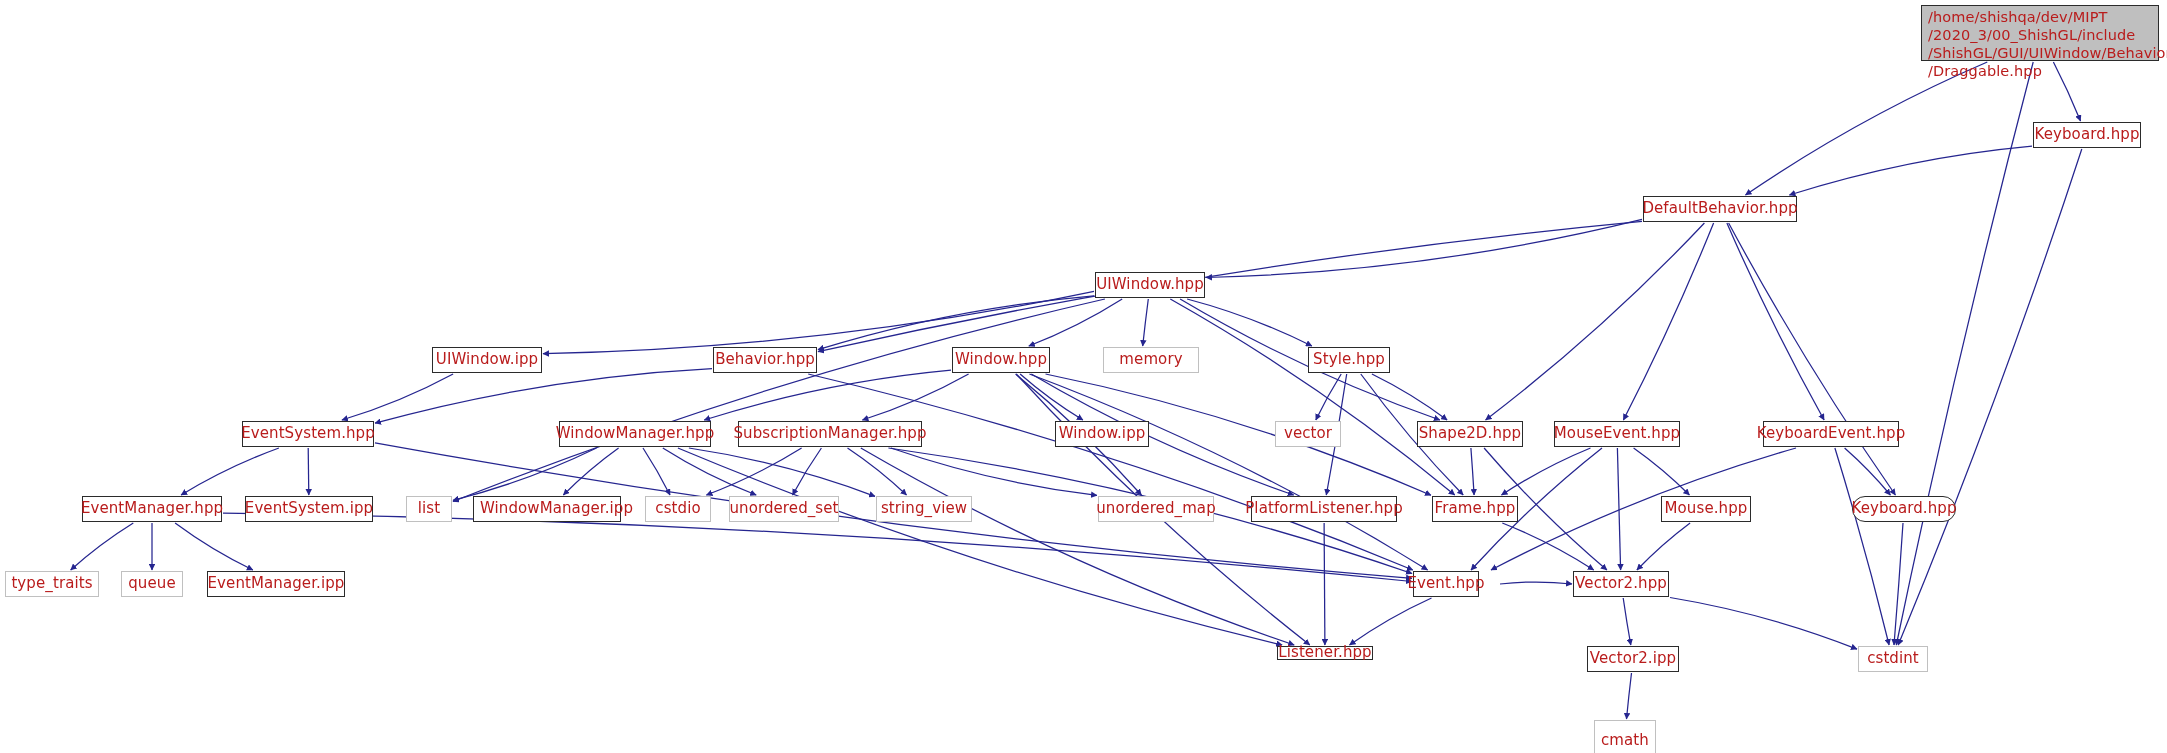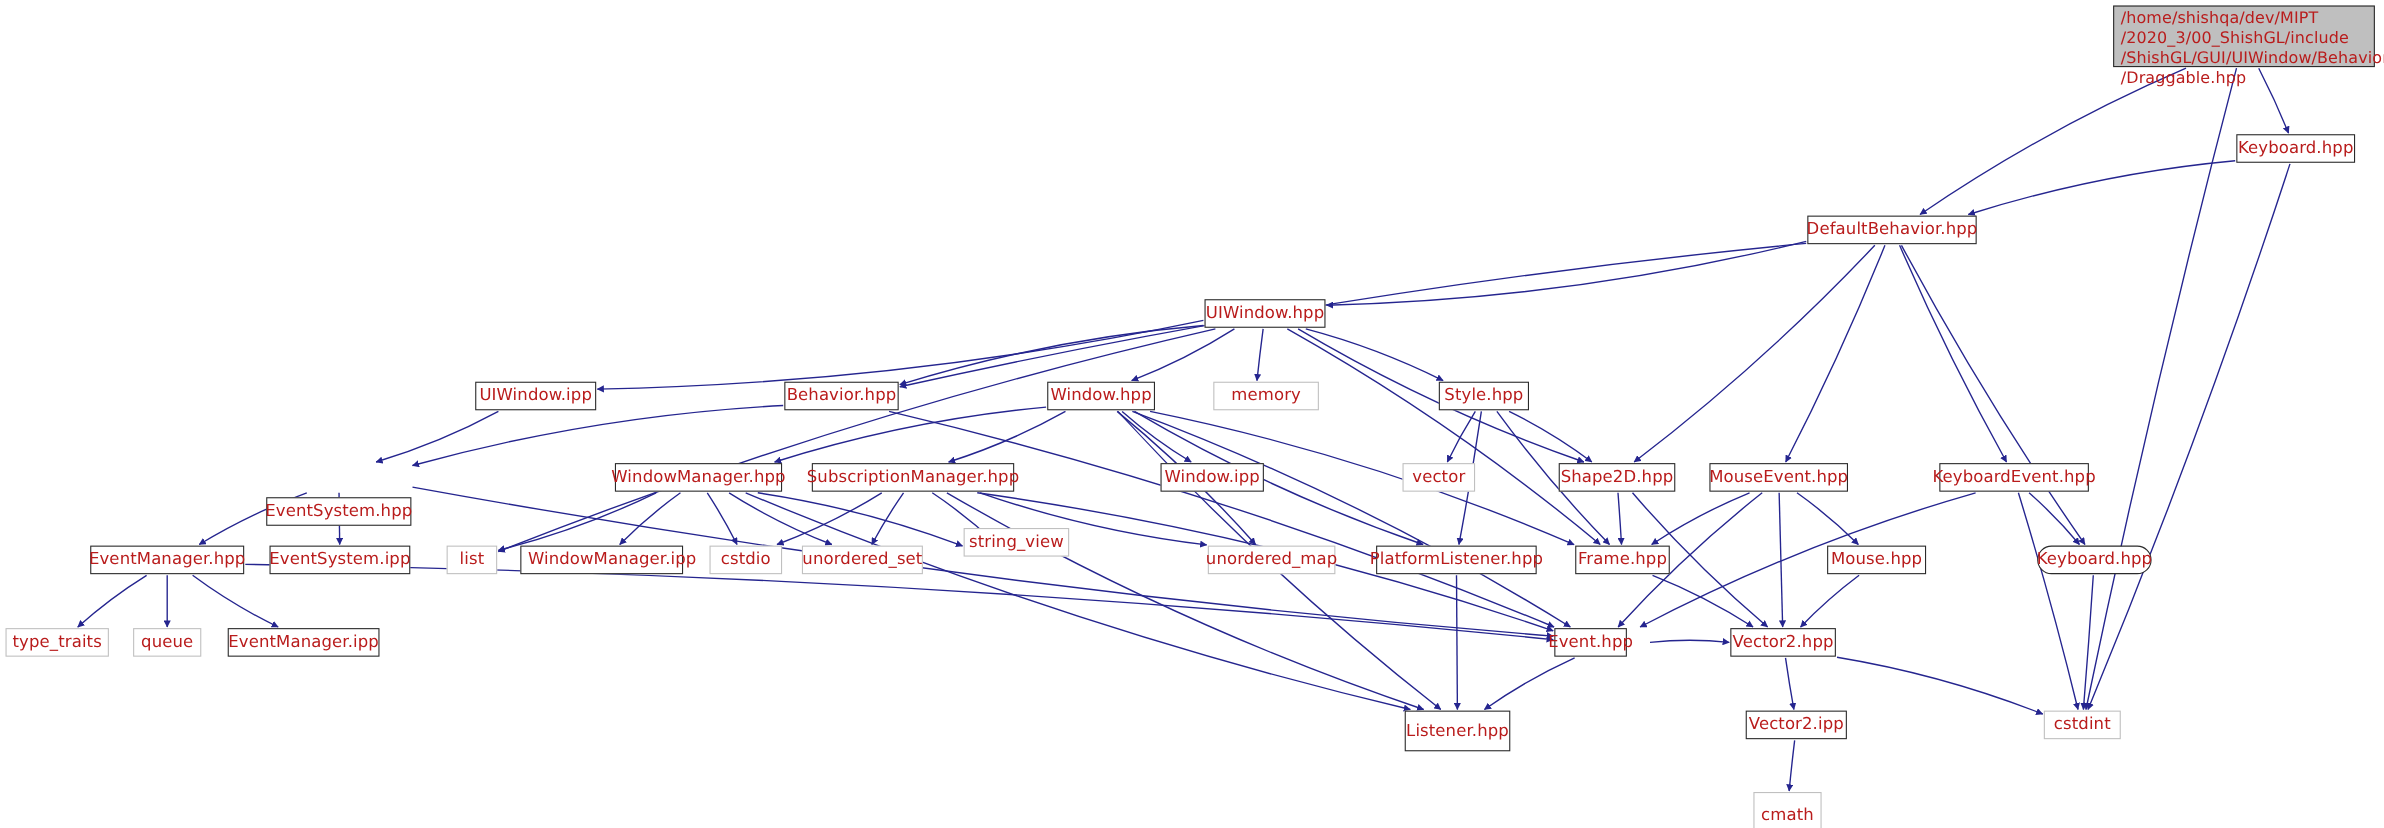--- a/index.html
+++ b/index.html
@@ -105,43 +105,43 @@
 /ShishGL/GUI/UIWindow/Behaviors
 /Draggable.hpp</div>
       <div class="node local" style="left: 2033px; top: 122px; width: 108px; height: 26px;">Keyboard.hpp</div>
       <div class="node local" style="left: 1643px; top: 196px; width: 154px; height: 26px;">DefaultBehavior.hpp</div>
       <div class="node local" style="left: 1095px; top: 272px; width: 110px; height: 26px;">UIWindow.hpp</div>
       <div class="node local" style="left: 432px; top: 347px; width: 110px; height: 26px;">UIWindow.ipp</div>
       <div class="node local" style="left: 713px; top: 347px; width: 104px; height: 26px;">Behavior.hpp</div>
       <div class="node local" style="left: 952px; top: 347px; width: 98px; height: 26px;">Window.hpp</div>
       <div class="node system" style="left: 1103px; top: 347px; width: 96px; height: 26px;">memory</div>
       <div class="node local" style="left: 1308px; top: 347px; width: 82px; height: 26px;">Style.hpp</div>
-      <div class="node local" style="left: 242px; top: 421px; width: 132px; height: 26px; margin-top: 31px;">EventSystem.hpp</div>
+      <div class="node local" style="left: 242px; top: 421px; width: 132px; height: 26px;">EventSystem.hpp</div>
       <div class="node local" style="left: 559px; top: 421px; width: 152px; height: 26px;">WindowManager.hpp</div>
       <div class="node local" style="left: 738px; top: 421px; width: 184px; height: 26px;">SubscriptionManager.hpp</div>
       <div class="node local" style="left: 1055px; top: 421px; width: 94px; height: 26px;">Window.ipp</div>
       <div class="node system" style="left: 1275px; top: 421px; width: 66px; height: 26px;">vector</div>
       <div class="node local" style="left: 1417px; top: 421px; width: 106px; height: 26px;">Shape2D.hpp</div>
       <div class="node local" style="left: 1554px; top: 421px; width: 126px; height: 26px;">MouseEvent.hpp</div>
       <div class="node local" style="left: 1763px; top: 421px; width: 136px; height: 26px;">KeyboardEvent.hpp</div>
       <div class="node local" style="left: 82px; top: 496px; width: 140px; height: 26px;">EventManager.hpp</div>
       <div class="node local" style="left: 245px; top: 496px; width: 128px; height: 26px;">EventSystem.ipp</div>
       <div class="node system" style="left: 406px; top: 496px; width: 46px; height: 26px;">list</div>
       <div class="node local" style="left: 473px; top: 496px; width: 148px; height: 26px; padding-left: 19px;">WindowManager.ipp</div>
       <div class="node system" style="left: 645px; top: 496px; width: 66px; height: 26px;">cstdio</div>
       <div class="node system" style="left: 729px; top: 496px; width: 110px; height: 26px;">unordered_set</div>
-      <div class="node system" style="left: 876px; top: 480px; width: 96px; height: 26px;">string_view</div>
+      <div class="node system" style="left: 876px; top: 496px; width: 96px; height: 26px;">string_view</div>
       <div class="node system" style="left: 1098px; top: 496px; width: 116px; height: 26px;">unordered_map</div>
       <div class="node local" style="left: 1251px; top: 496px; width: 146px; height: 26px;">PlatformListener.hpp</div>
       <div class="node local" style="left: 1432px; top: 496px; width: 86px; height: 26px;">Frame.hpp</div>
       <div class="node local" style="left: 1661px; top: 496px; width: 90px; height: 26px;">Mouse.hpp</div>
       <div class="node local" style="left: 1852px; top: 496px; width: 104px; height: 26px; border-radius: 13px;">Keyboard.hpp</div>
       <div class="node system" style="left: 5px; top: 571px; width: 94px; height: 26px;">type_traits</div>
       <div class="node system" style="left: 121px; top: 571px; width: 62px; height: 26px;">queue</div>
       <div class="node local" style="left: 207px; top: 571px; width: 138px; height: 26px;">EventManager.ipp</div>
       <div class="node local" style="left: 1413px; top: 571px; width: 66px; height: 26px;">Event.hpp</div>
       <div class="node local" style="left: 1573px; top: 571px; width: 96px; height: 26px;">Vector2.hpp</div>
-      <div class="node local" style="left: 1277px; top: 646px; width: 96px; height: 37px; text-align: right;">Listener.hpp</div>
+      <div class="node local" style="left: 1277px; top: 646px; width: 96px; height: 14px; text-align: right;">Listener.hpp</div>
       <div class="node local" style="left: 1587px; top: 646px; width: 92px; height: 26px;">Vector2.ipp</div>
       <div class="node system" style="left: 1858px; top: 646px; width: 70px; height: 26px;">cstdint</div>
       <div class="node system" style="left: 1594px; top: 720px; width: 62px; height: 42px;">cmath</div>
     </div>
 </div>
 
 </body></html>

